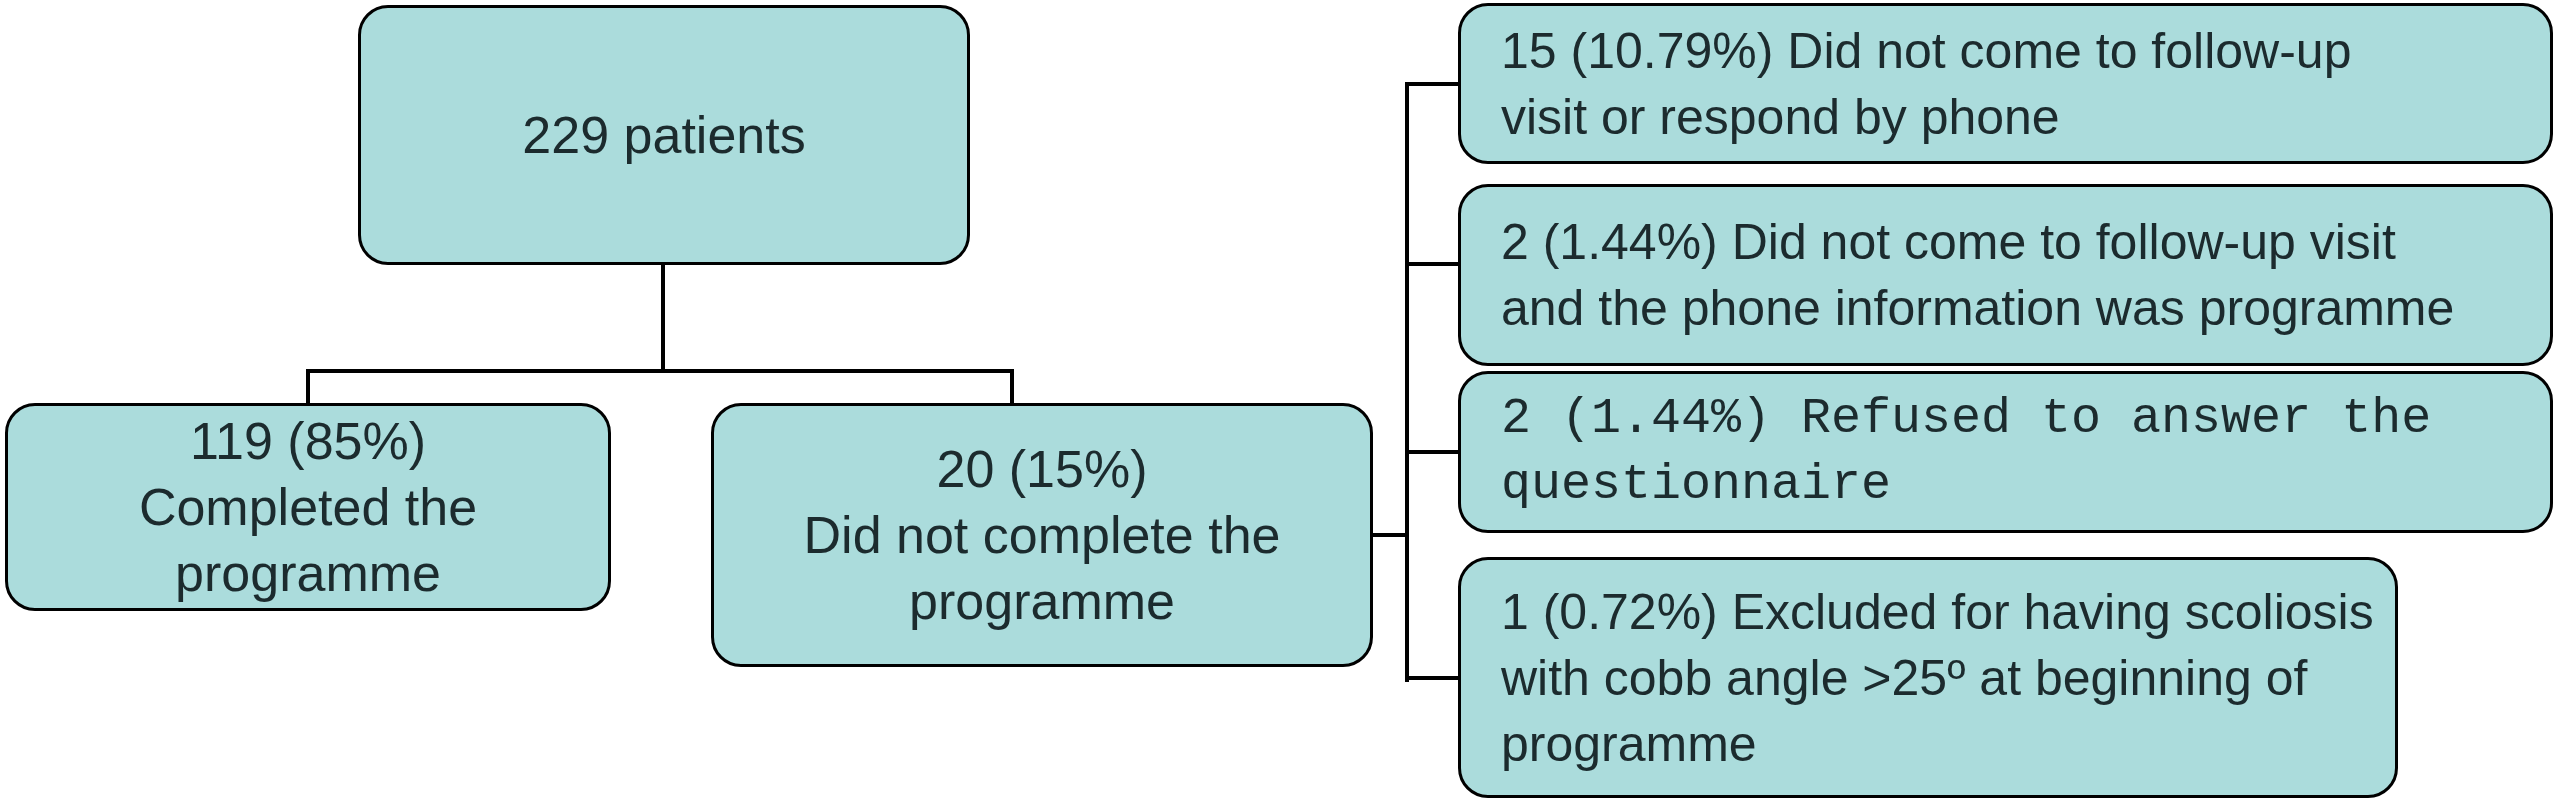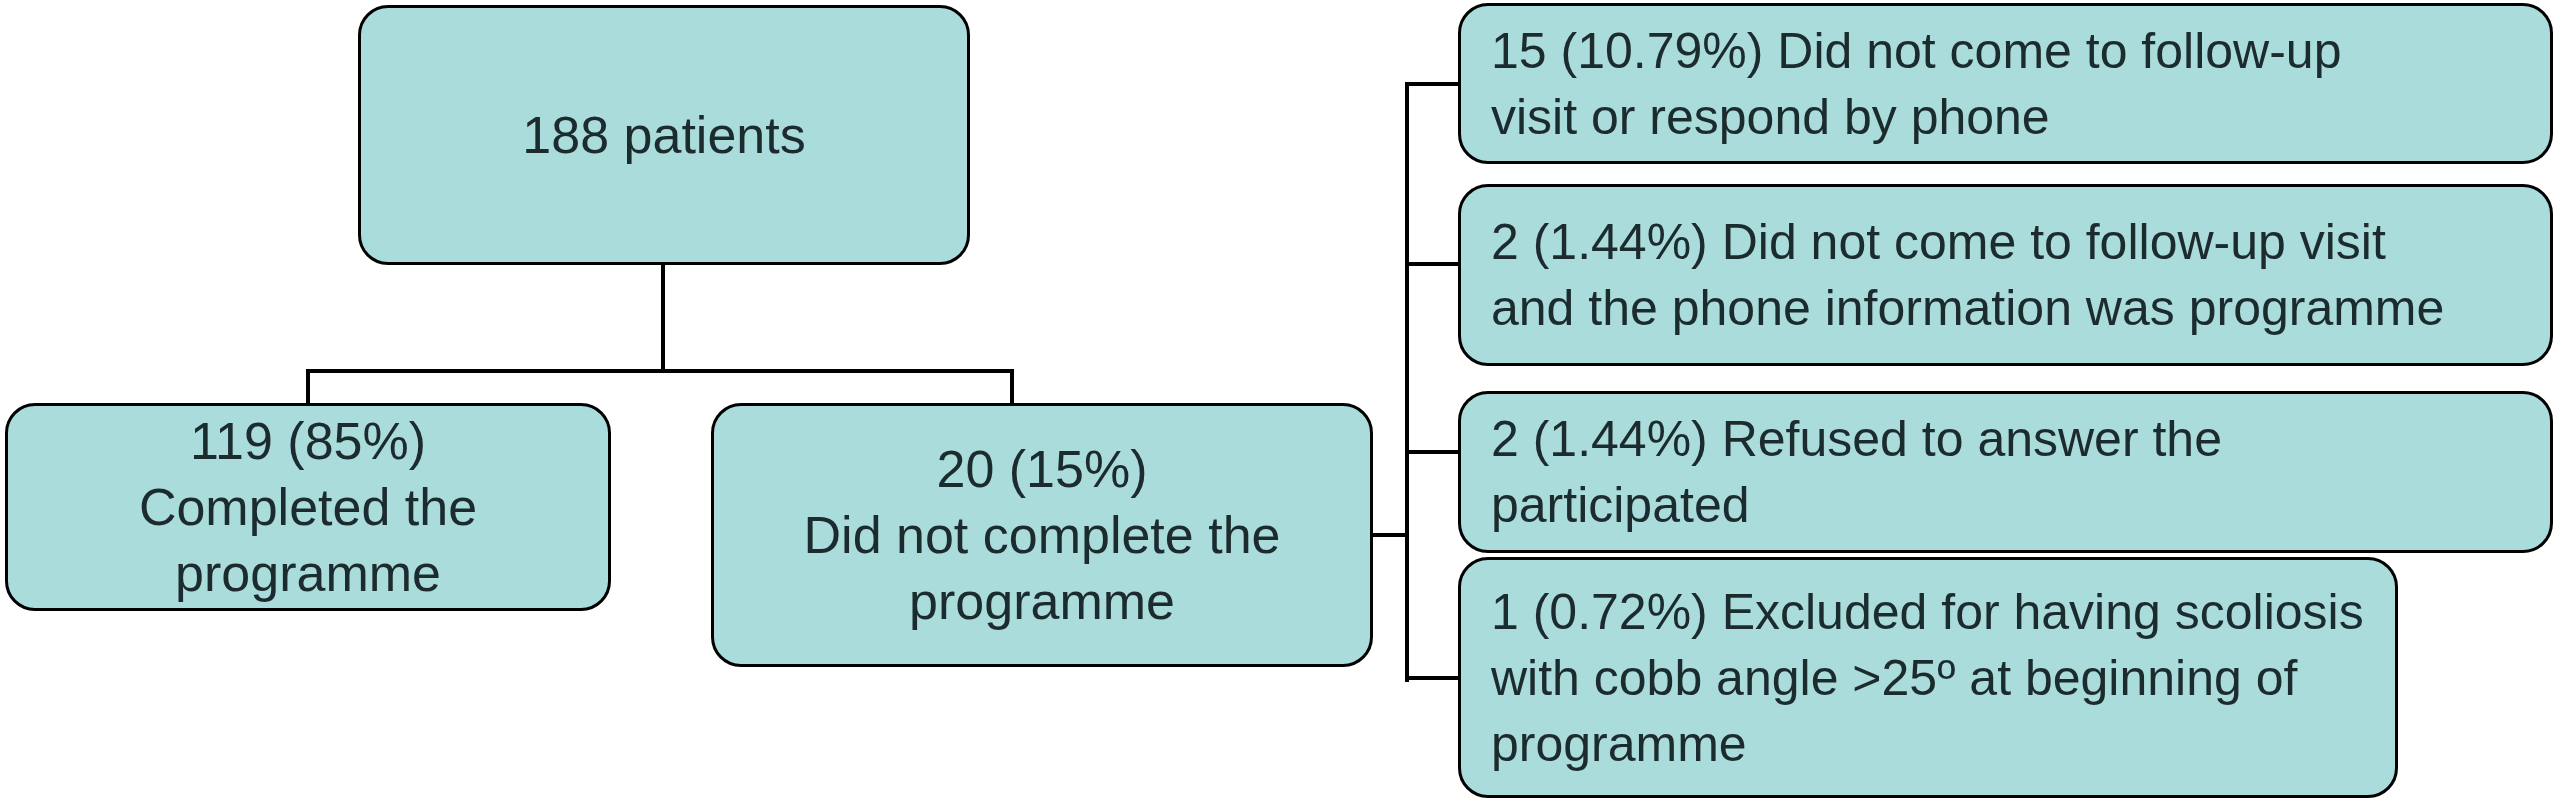--- a/index.html
+++ b/index.html
@@ -16,32 +16,32 @@
     position: absolute;
     background: var(--box-fill, #abdcdc);
     border: 3px solid var(--box-border, #000000);
     border-radius: 30px;
     box-sizing: border-box;
     display: flex;
     flex-direction: column;
     justify-content: center;
   }
   .box.centered { align-items: center; text-align: center; }
-  .box.leftalign { align-items: flex-start; text-align: left; padding-left: 30px; padding-right: 16px; }
+  .box.leftalign { align-items: flex-start; text-align: left; padding-left: 40px; padding-right: 16px; }
   .ln { font-size: 52px; line-height: 66px; white-space: nowrap; }
   .reason .ln { font-size: 50px; line-height: 66px; }
   .line { position: absolute; background: var(--connector, #000000); }
 
   
   .node-root          { left: 358px;  top: 5px;   width: 612px;  height: 260px; }
   .node-completed     { left: 5px;    top: 403px; width: 606px;  height: 208px; }
   .node-not-completed { left: 711px;  top: 403px; width: 662px;  height: 264px; }
   .node-reason-1      { left: 1458px; top: 3px;   width: 1095px; height: 161px; }
   .node-reason-2      { left: 1458px; top: 184px; width: 1095px; height: 182px; }
-  .node-reason-3      { left: 1458px; top: 391px; width: 1095px; height: 162px; }
+  .node-reason-3      { left: 1458px; top: 371px; width: 1095px; height: 162px; font-family: Liberation Mono, monospace; }
   .node-reason-4      { left: 1458px; top: 557px; width: 940px; height: 241px; }
 
   
   .c-riser      { left: 661px;  top: 263px; width: 4px;   height: 109px; }
   .c-hbranch    { left: 306px;  top: 369px; width: 708px; height: 4px;  }
   .c-drop-left  { left: 306px;  top: 369px; width: 4px;   height: 37px; }
   .c-drop-mid   { left: 1010px; top: 369px; width: 4px;   height: 37px; }
   .c-stub-mid   { left: 1311px; top: 533px; width: 98px;  height: 4px;  }
   .c-trunk      { left: 1405px; top: 82px;  width: 4px;   height: 600px;}
   .c-stub-r1    { left: 1405px; top: 82px;  width: 55px;  height: 4px;  }
@@ -59,21 +59,21 @@
   <div class="line c-drop-left"></div>
   <div class="line c-drop-mid"></div>
   <div class="line c-stub-mid"></div>
   <div class="line c-trunk"></div>
   <div class="line c-stub-r1"></div>
   <div class="line c-stub-r2"></div>
   <div class="line c-stub-r3"></div>
   <div class="line c-stub-r4"></div>
 
   <div class="box centered node-root">
-    <div class="ln">188 patients</div>
+    <div class="ln">229 patients</div>
   </div>
 
   <div class="box centered node-completed">
     <div class="ln">119 (85%)</div>
     <div class="ln">Completed the</div>
     <div class="ln">programme</div>
   </div>
 
   <div class="box centered node-not-completed">
     <div class="ln">20 (15%)</div>
@@ -86,21 +86,21 @@
     <div class="ln">visit or respond by phone</div>
   </div>
 
   <div class="box leftalign reason node-reason-2">
     <div class="ln">2 (1.44%) Did not come to follow-up visit</div>
     <div class="ln">and the phone information was programme</div>
   </div>
 
   <div class="box leftalign reason node-reason-3">
     <div class="ln">2 (1.44%) Refused to answer the</div>
-    <div class="ln">participated</div>
+    <div class="ln">questionnaire</div>
   </div>
 
   <div class="box leftalign reason node-reason-4">
     <div class="ln">1 (0.72%) Excluded for having scoliosis</div>
     <div class="ln">with cobb angle &gt;25º at beginning of</div>
     <div class="ln">programme</div>
   </div>
 
 </div>
 

